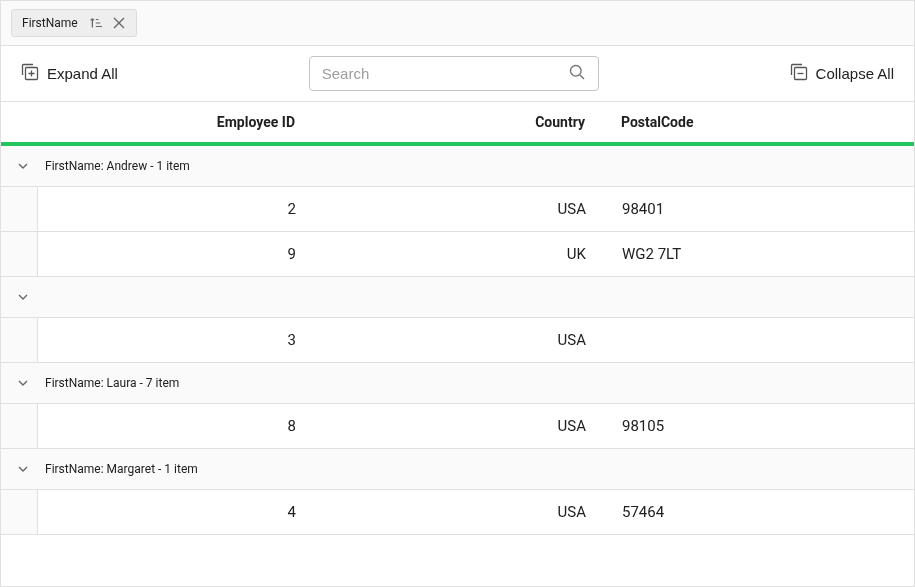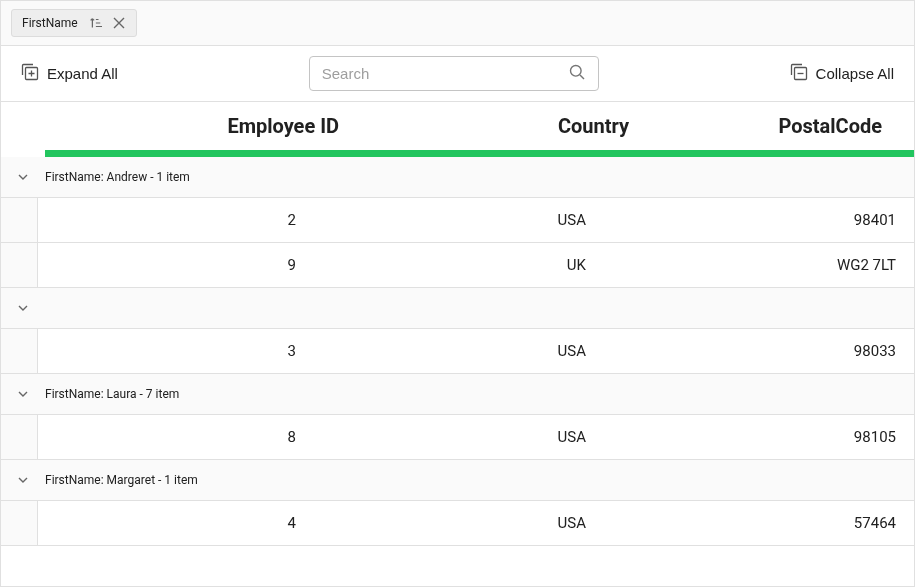--- a/index.html
+++ b/index.html
@@ -80,32 +80,31 @@
       background: transparent;
     }
     .search-box input::placeholder { color: #9e9e9e; }
     .search-box .search-icon { color: #757575; }
     .grid-wrapper {
       position: relative;
       height: calc(587px - 50px - 57px);
     }
     .header-row {
       display: flex;
-      border-bottom: 7px solid #22c55e;
+      border-bottom: 4px solid #22c55e;
       font-weight: 700;
-      font-size: 20px;
-      margin-left: 44px;
+      font-size: 14px;
     }
     .header-cell {
       padding: 12px 18px;
     }
     .col-group { flex: 0 0 34px; }
     .col-emp { flex: 0 0 276px; text-align: right; }
     .col-country { flex: 0 0 290px; text-align: right; }
-    .col-postal { flex: 1 1 auto; text-align: right; padding-right: 32px; }
+    .col-postal { flex: 1 1 auto; text-align: left; padding-right: 32px; }
     .body {
       overflow-y: scroll;
       height: calc(100% - 46px);
     }
     .group-header {
       display: flex;
       align-items: center;
       padding: 12px 14px;
       font-size: 12px;
       color: #212121;
@@ -227,21 +226,20 @@
         <span class="chevron">
           <svg width="16" height="16" viewBox="0 0 16 16" fill="none" stroke="currentColor" stroke-width="1.4">
             <path d="M4 6 L8 10 L12 6"></path>
           </svg>
         </span>
       </div>
       <div class="data-row">
         <div class="data-cell col-group"></div>
         <div class="data-cell col-emp">3</div>
         <div class="data-cell col-country">USA</div>
-        <div class="data-cell col-postal">98033</div>
       </div>
       <div class="group-header">
         <span class="chevron">
           <svg width="16" height="16" viewBox="0 0 16 16" fill="none" stroke="currentColor" stroke-width="1.4">
             <path d="M4 6 L8 10 L12 6"></path>
           </svg>
         </span>
         <span>FirstName: Laura - 7 item</span>
       </div>
       <div class="data-row">

